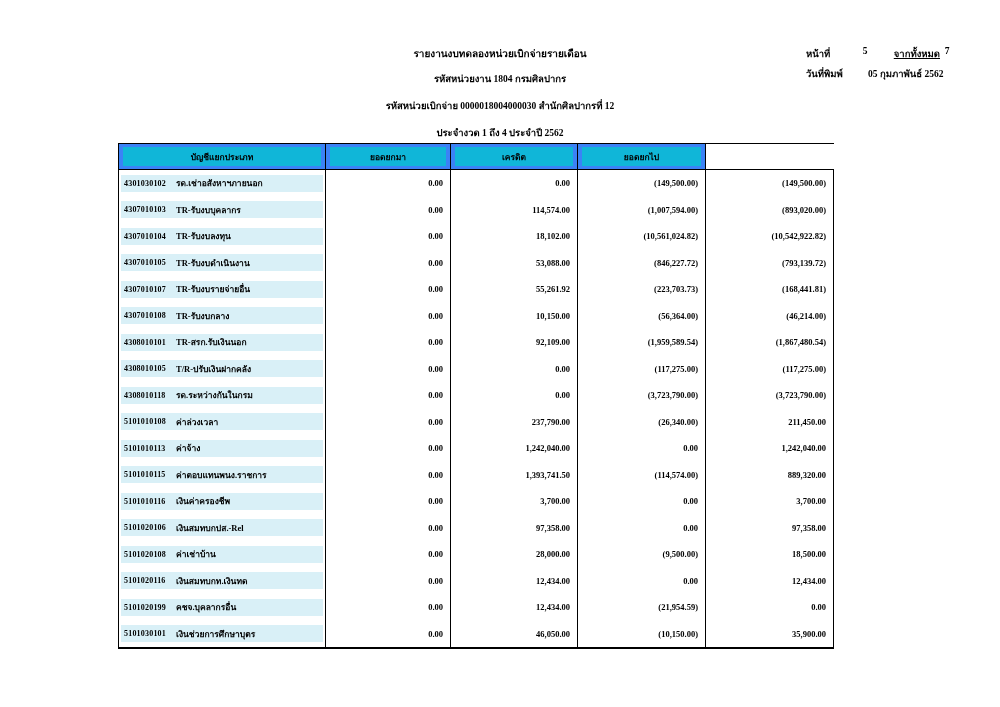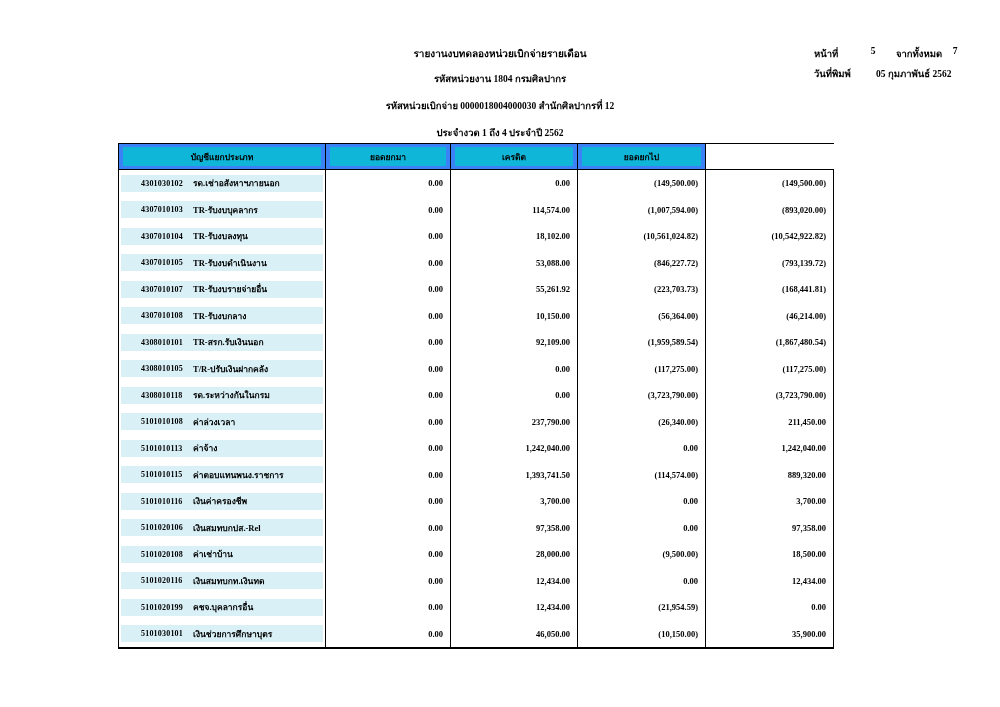--- a/index.html
+++ b/index.html
@@ -1,24 +1,24 @@
 <!DOCTYPE html>
 <html style="--header-cyan: #10B6D8; --band-cyan: #D9F0F7;"><head>
 <meta charset="utf-8">
 <style>
   * { margin:0; padding:0; box-sizing:border-box; }
   html,body { width:1000px; height:707px; background:#ffffff;
     font-family:"Liberation Serif","DejaVu Serif",serif; color:#000; }
   .page { position:relative; width:1000px; height:707px; background:#fff; overflow:hidden; }
 
   
-  .page-info { position:absolute; top:46px; right:38px; font-size:9.5px; font-weight:700;margin-left:36px; }
+  .page-info { position:absolute; top:46px; right:46px; font-size:9.5px; font-weight:700;margin-left:36px; }
   .pi-row { display:flex; margin-bottom:5px; }
   .pi-label { width:52px; }
-  .pi-mid   { width:58px; text-align:center; }
+  .pi-mid   { width:58px; text-align:right;text-decoration:underline; }
   .pi-val   { width:14px; text-align:center; }
 
   
   .report-header { position:absolute; top:46px; left:0; width:1000px; text-align:center; }
   .rh-title { font-size:10px; font-weight:700; margin-bottom:10px; }
   .rh-sub   { font-size:9.5px; font-weight:700; margin-bottom:12px; }
 
   
   .rtable { position:absolute; left:118px; top:143px; width:716px;
     border-bottom:2px solid #000; }
@@ -27,21 +27,21 @@
   .th:first-child { border-left:1.5px solid #000; }
   .thead { border-top:1.5px solid #000; border-bottom:1.5px solid #000; }
   .th-box { background:var(--header-cyan,#10b6d8); height:19px; width:100%;
     display:flex; align-items:center; justify-content:center;
     font-size:8.5px; font-weight:700; color:#000; }
   .tr { display:contents; }
   .td { border-right:1.5px solid #000; height:26.5px; display:flex; align-items:center; background:#fff; }
   .td.c1 { border-left:1.5px solid #000; padding:0 2px; }
   .band { background:var(--band-cyan,#d9f0f7); height:17px; width:100%;
     display:flex; align-items:center; }
-  .code { font-size:8px; font-weight:700; margin-left:20px; width:52px; letter-spacing:.2px; }
+  .code { font-size:8px; font-weight:700; margin-left:3px; width:52px; letter-spacing:.2px; }
   .acct-name { font-size:8.5px; font-weight:700; }
   .td.num { justify-content:flex-end; padding-right:7px; font-size:8.5px; font-weight:700; }
 </style>
 </head>
 <body>
 
 <div class="page">
 
   <div class="page-info">
     <div class="pi-row">

